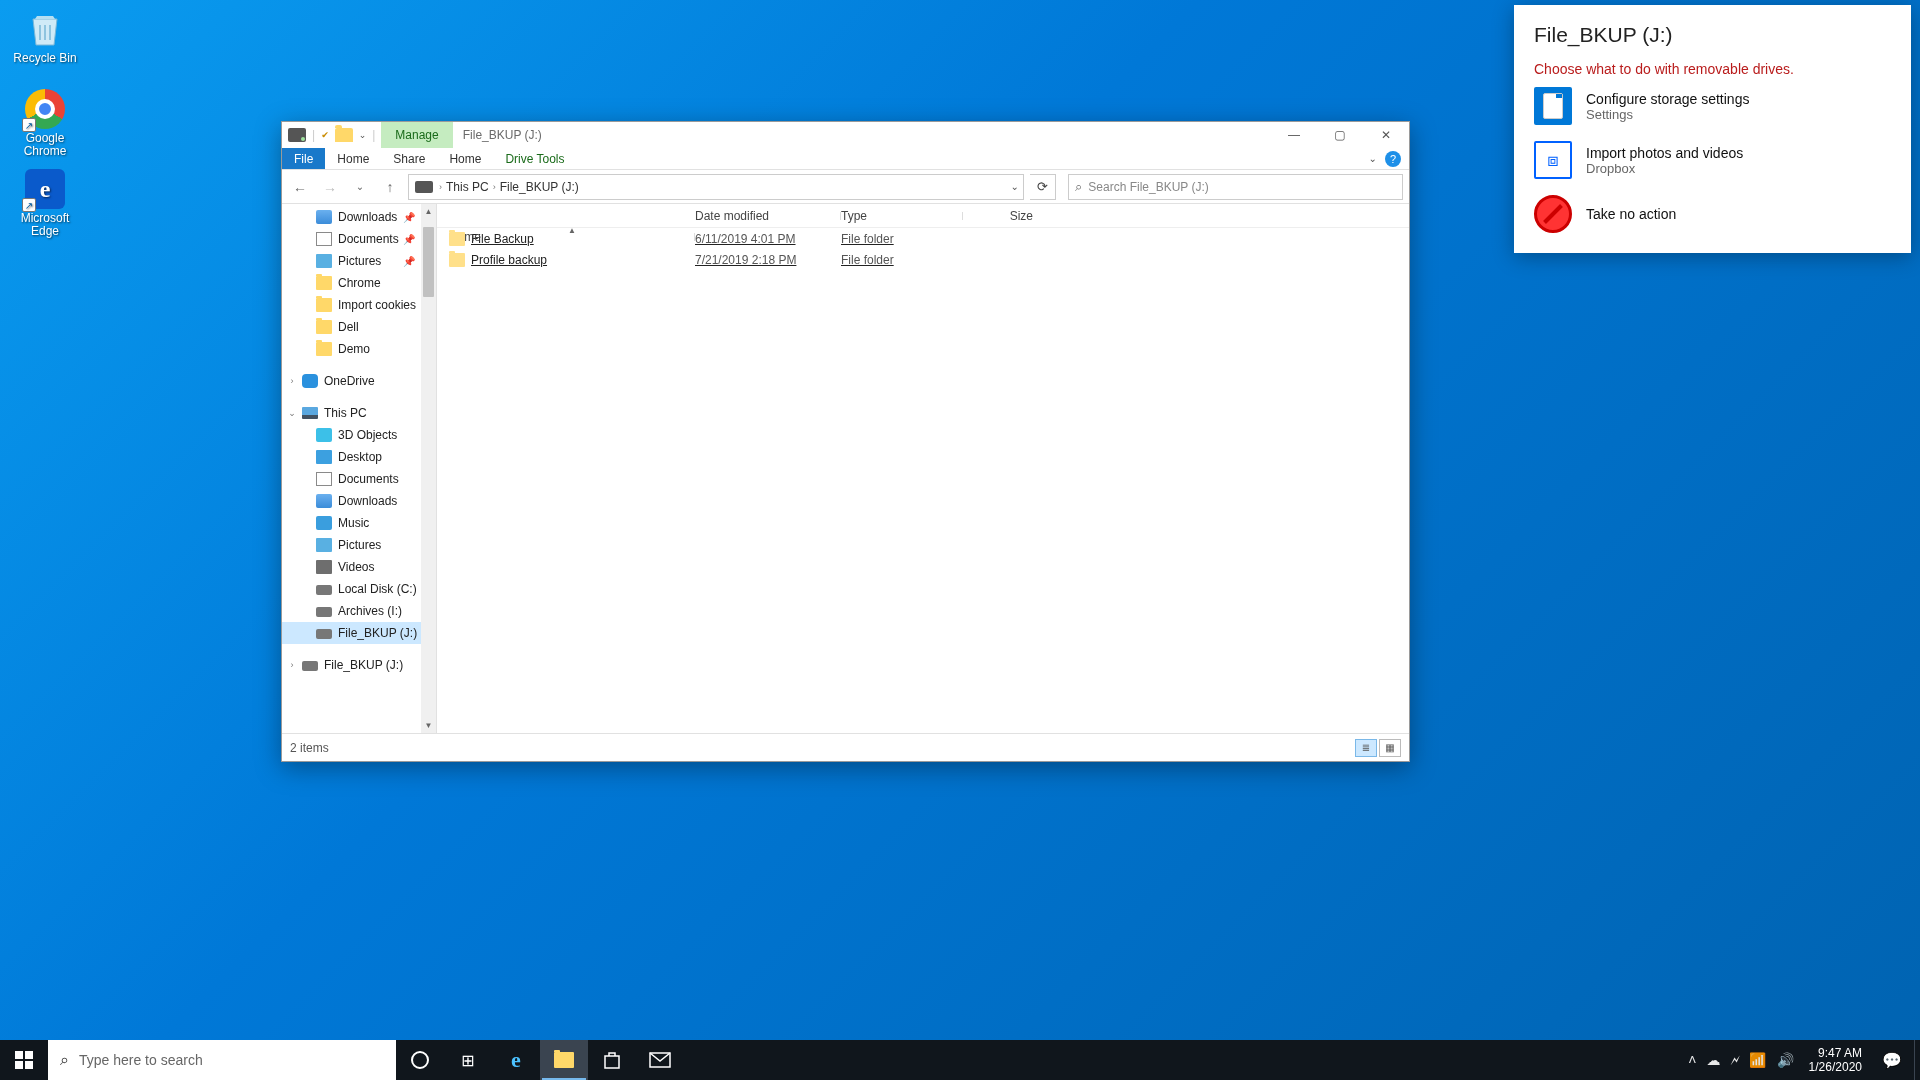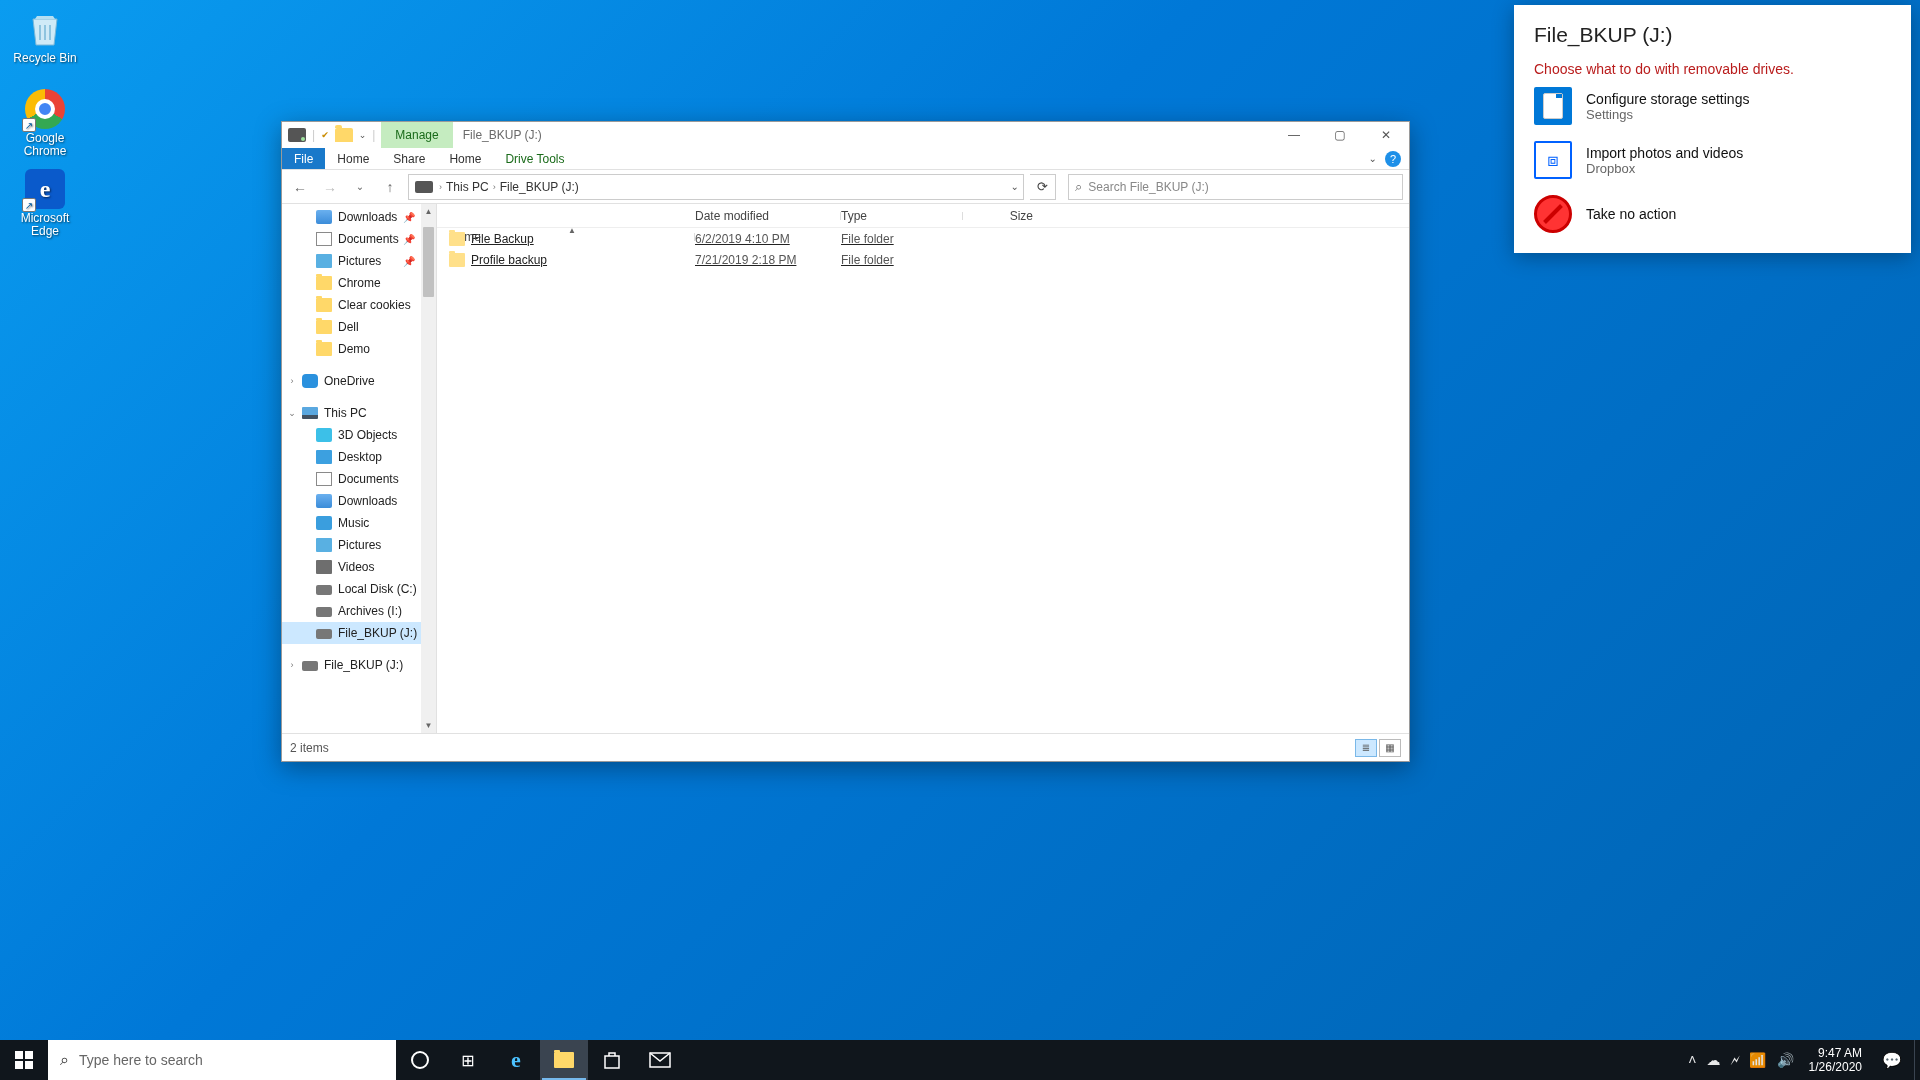--- a/index.html
+++ b/index.html
@@ -261,21 +261,21 @@
             <span class="nico pic"></span>
             <span>Pictures</span>
             <span class="pin">📌</span>
           </div>
           <div class="nav-item indent1">
             <span class="nico folder"></span>
             <span>Chrome</span>
           </div>
           <div class="nav-item indent1">
             <span class="nico folder"></span>
-            <span>Clear cookies</span>
+            <span>Import cookies</span>
           </div>
           <div class="nav-item indent1">
             <span class="nico folder"></span>
             <span>Dell</span>
           </div>
           <div class="nav-item indent1">
             <span class="nico folder"></span>
             <span>Demo</span>
           </div>
         </div>
@@ -356,21 +356,21 @@
         <div class="col date">Date modified</div>
         <div class="col type">Type</div>
         <div class="col size">Size</div>
       </div>
       <div class="rows" id="rows">
           <div class="row">
             <div class="c-name">
               <span class="fico"></span>
               <span>File Backup</span>
             </div>
-            <div class="c-date">6/2/2019 4:10 PM</div>
+            <div class="c-date">6/11/2019 4:01 PM</div>
             <div class="c-type">File folder</div>
             <div class="c-size"></div>
           </div>
           <div class="row">
             <div class="c-name">
               <span class="fico"></span>
               <span>Profile backup</span>
             </div>
             <div class="c-date">7/21/2019 2:18 PM</div>
             <div class="c-type">File folder</div>

